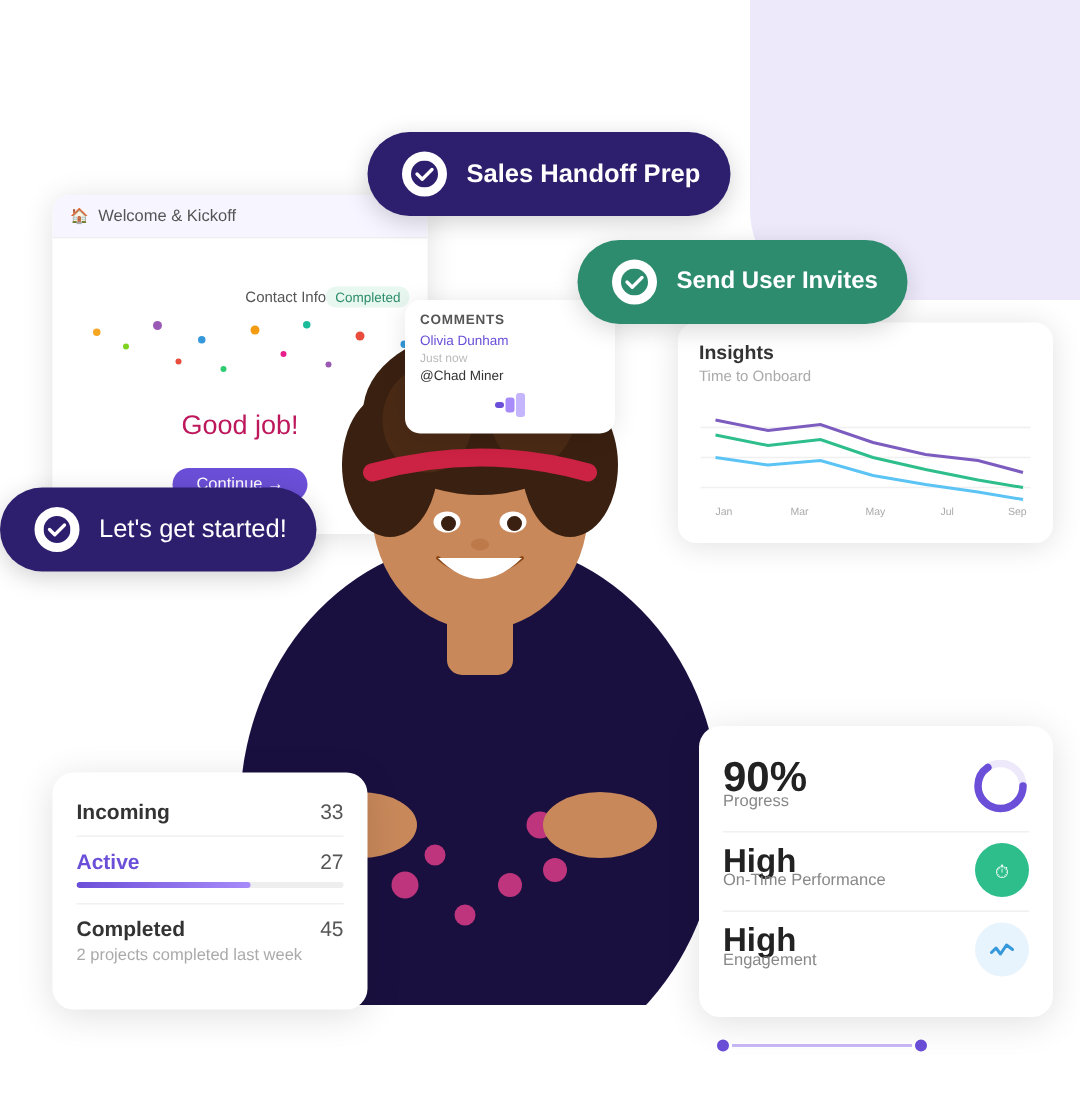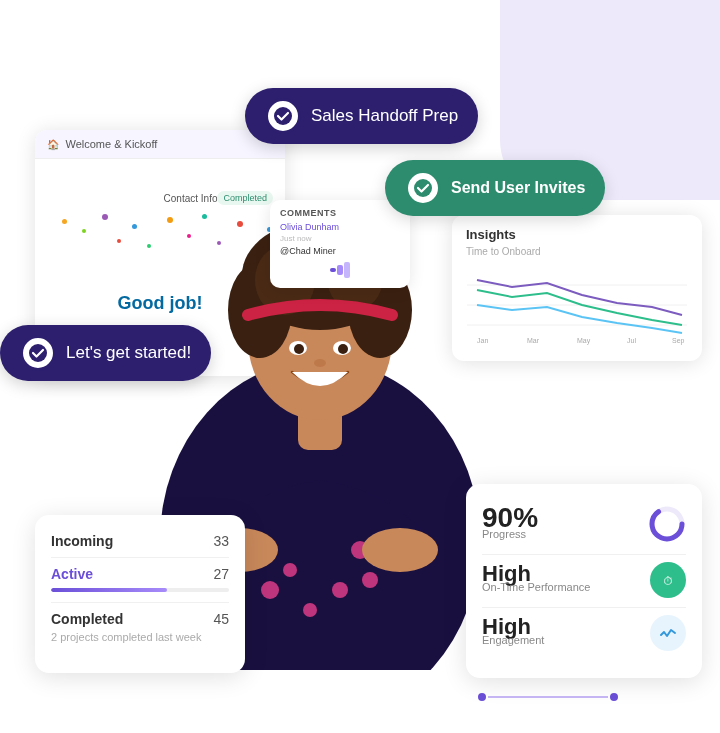--- a/index.html
+++ b/index.html
@@ -250,24 +250,24 @@
       display: flex;
       align-items: center;
       gap: 6px;
     }
     .card-app-body {
       padding: 10px 12px;
       background: #fff;
     }
     .good-job {
       font-size: 18px;
-      font-weight: 700;
-      color: #0369a1;
+      font-weight: 400;
+      color: #be185d;
       text-align: center;
-      margin: 24px 0 4px;
+      margin: 4px 0 4px;
     }
     .continue-btn {
       display: block;
       margin: 6px auto;
       background: #6b4fd8;
       color: #fff;
       border: none;
       border-radius: 20px;
       padding: 5px 16px;
       font-size: 11px;
@@ -434,21 +434,21 @@
   </div>
 </div>
 
 <div class="badge-sales">
   <div class="check-circle">
     <svg viewBox="0 0 18 18" fill="none">
       <circle cx="9" cy="9" r="9" fill="#2d1f6e"></circle>
       <polyline points="4,9 7.5,12.5 14,6" stroke="#fff" stroke-width="2.2" stroke-linecap="round" stroke-linejoin="round"></polyline>
     </svg>
   </div>
-  <span style="font-size:17px;font-weight:400;">Sales Handoff Prep</span>
+  <span style="font-size:17px;font-weight:700;">Sales Handoff Prep</span>
 </div>
 
 <div class="badge-invites">
   <div class="check-circle">
     <svg viewBox="0 0 18 18" fill="none">
       <circle cx="9" cy="9" r="9" fill="#2d8c6e"></circle>
       <polyline points="4,9 7.5,12.5 14,6" stroke="#fff" stroke-width="2.2" stroke-linecap="round" stroke-linejoin="round"></polyline>
     </svg>
   </div>
   <span style="font-size:16px;font-weight:600;">Send User Invites</span>

